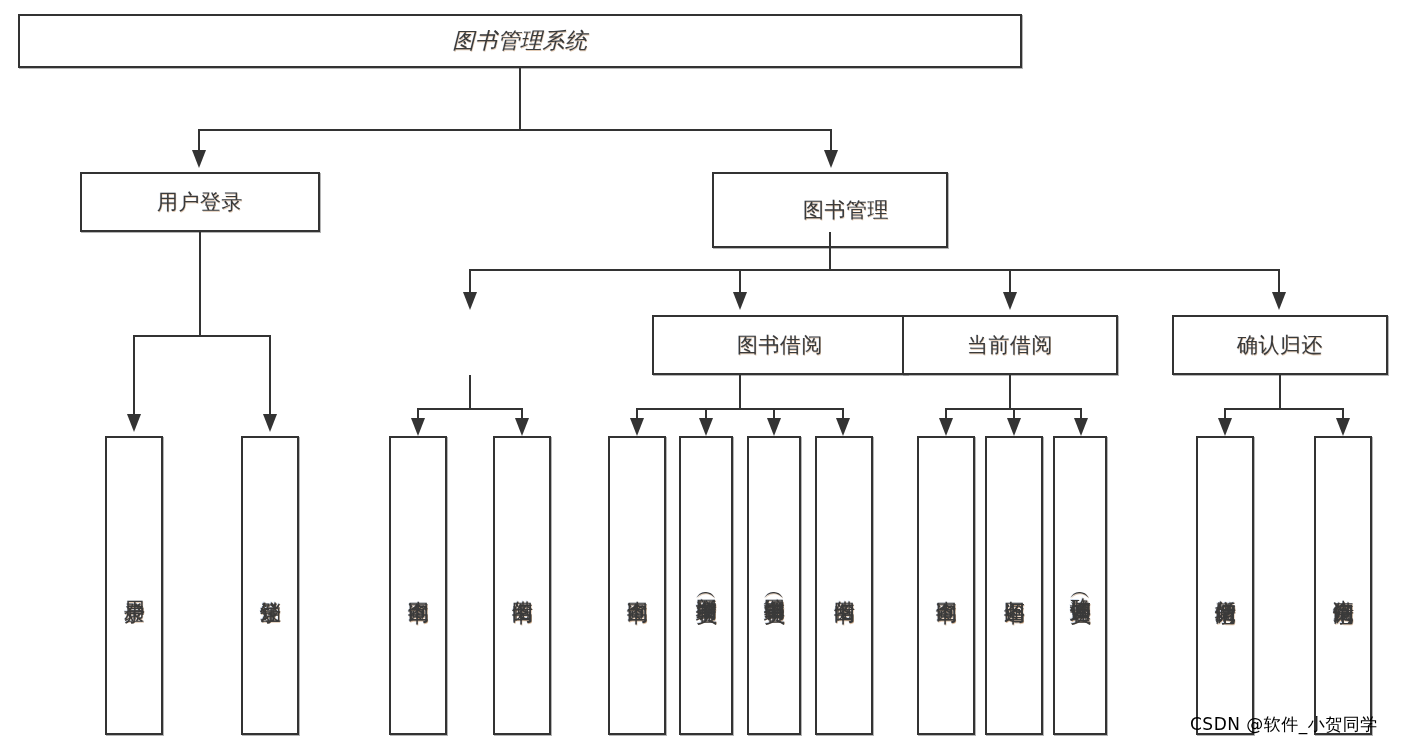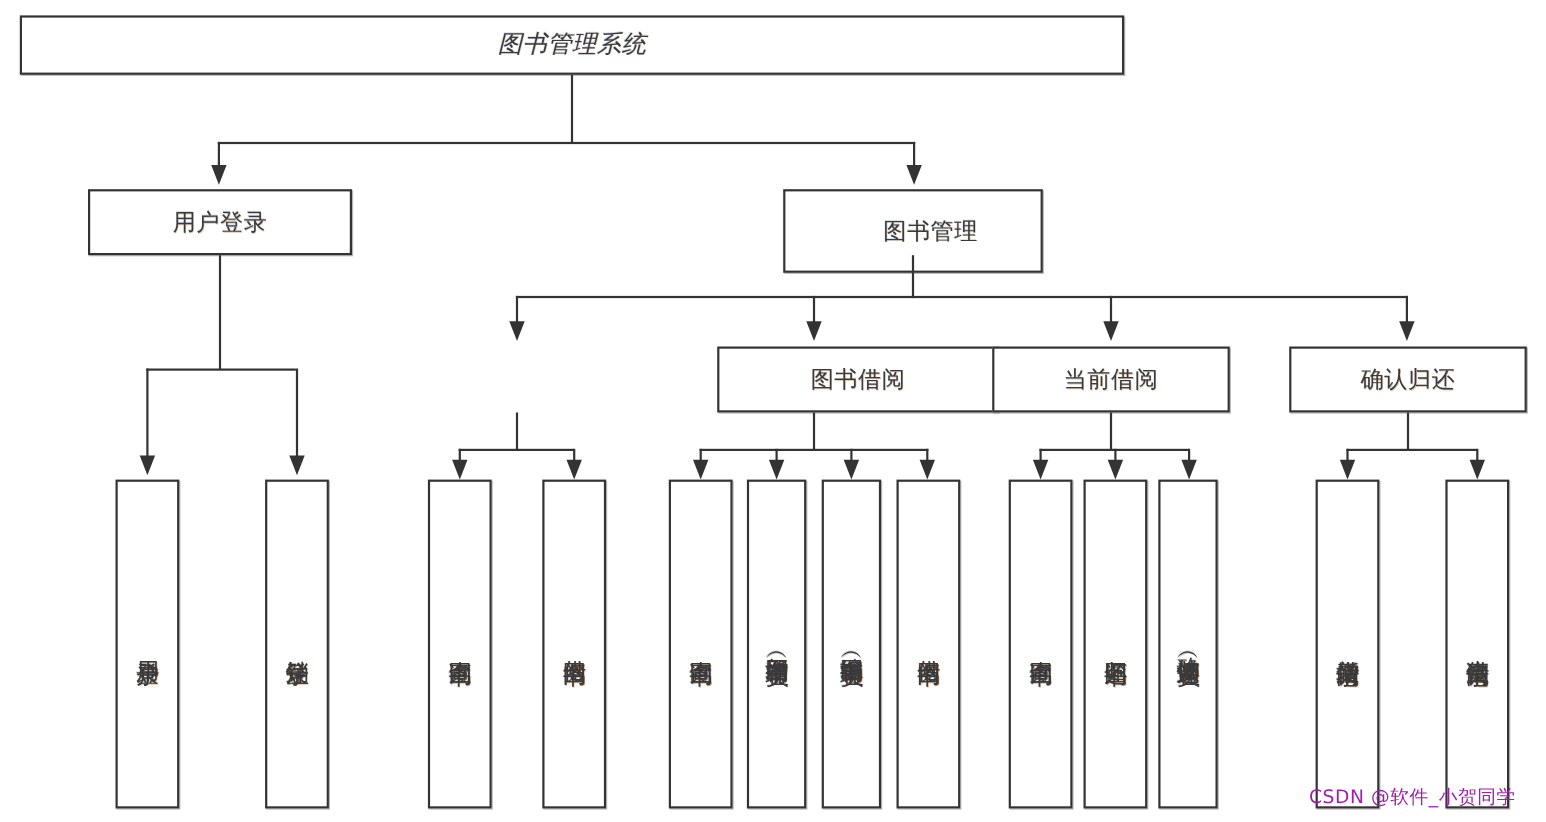--- a/index.html
+++ b/index.html
@@ -66,21 +66,21 @@
     width: 0;
     height: 0;
     border-left: 7px solid transparent;
     border-right: 7px solid transparent;
     border-top: 18px solid #333333;
   }
 
   
   #watermark {
     position: absolute;
-    color: #a21caf;
+    color: #000000;
     font-size: 17px;
     white-space: nowrap;
     letter-spacing: 0.5px;
   }
 </style>
 </head>
 <body>
 
 <div id="canvas">
 

